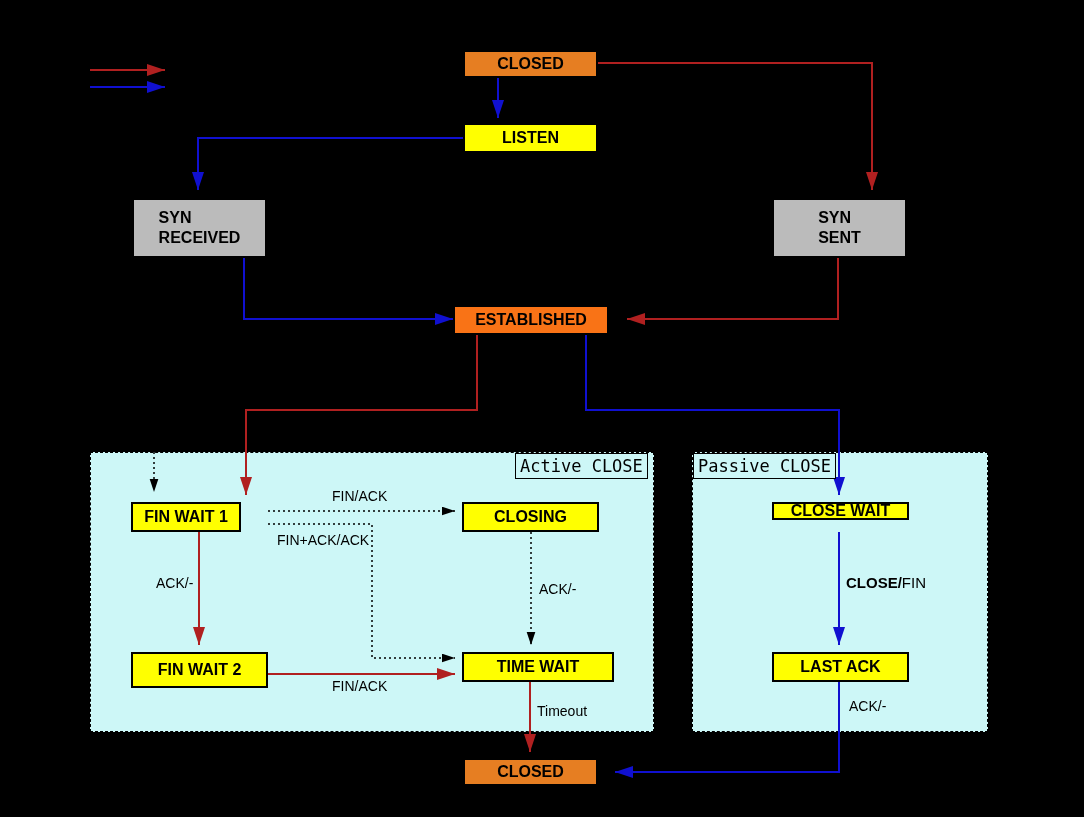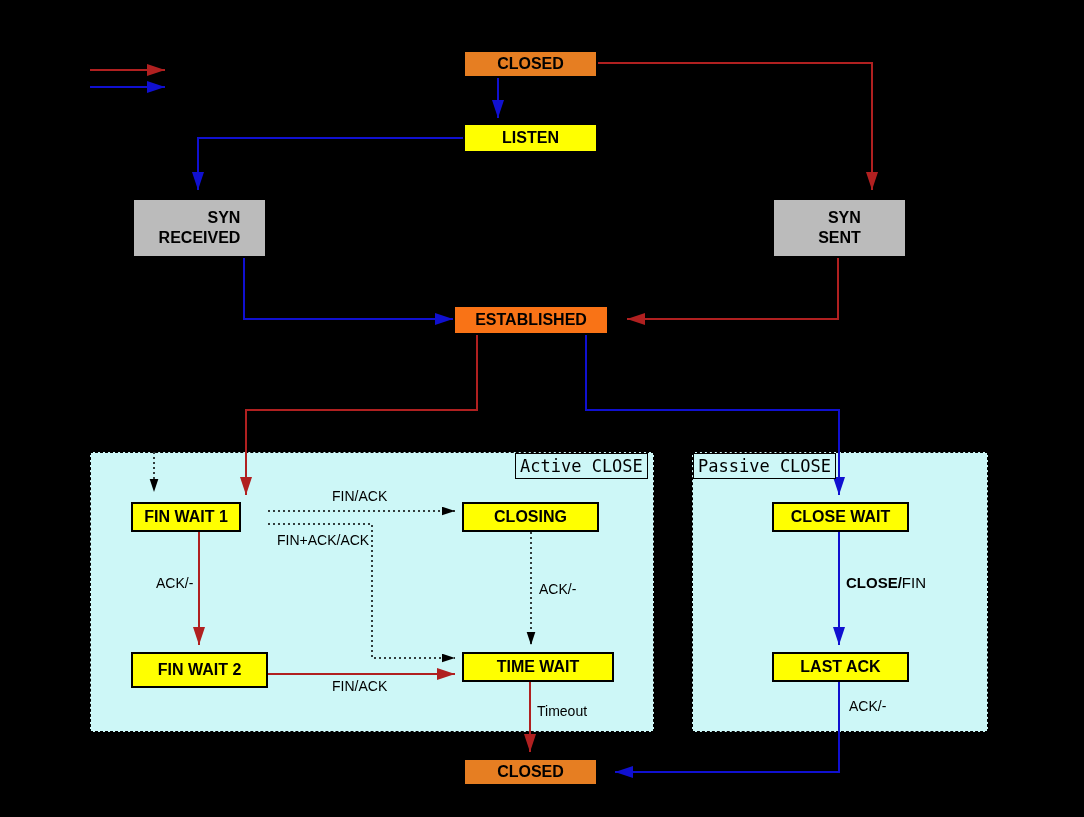--- a/index.html
+++ b/index.html
@@ -1,17 +1,17 @@
 <!DOCTYPE html>
 <html><head>
 <meta charset="utf-8">
 <style>
   html,body{margin:0;padding:0;background:#000;font-family:Arial,Helvetica,sans-serif}
   .stage{position:relative;width:1084px;height:817px;background:#000}
-  .box{position:absolute;display:flex;align-items:center;justify-content:center;font-weight:bold;font-size:16px;border:2px solid #000;box-sizing:border-box;text-align:right;line-height:1.25}
+  .box{position:absolute;display:flex;align-items:center;justify-content:center;font-weight:bold;font-size:16px;border:2px solid #000;box-sizing:border-box;text-align:left;line-height:1.25}
   .orange{background:#e67e22;color:#000}
   .yellow{background:#ffff00;color:#000}
   .grey{background:#bbb;color:#000}
   .green{background:#f97316;color:#000}
   .region{position:absolute;background:#cdf7f7;border:1.5px dashed #000;box-sizing:border-box}
   .region-label{position:absolute;background:#cdf7f7;border:1px solid #000;font-family:monospace;font-size:17px;padding:2px 4px;box-sizing:border-box}
   .lbl{position:absolute;font-size:14px;color:#000;white-space:nowrap}
   svg{position:absolute;top:0;left:0}
 </style>
 </head>
@@ -76,21 +76,21 @@
 <div class="box orange" style="left:463px;top:50px;width:135px;height:28px">CLOSED</div>
 <div class="box yellow" style="left:463px;top:123px;width:135px;height:30px">LISTEN</div>
 <div class="box grey" style="left:132px;top:198px;width:135px;height:60px;white-space:pre">SYN
 RECEIVED</div>
 <div class="box grey" style="left:772px;top:198px;width:135px;height:60px;white-space:pre">SYN
 SENT</div>
 <div class="box green" style="left:453px;top:305px;width:156px;height:30px">ESTABLISHED</div>
 
 <div class="box yellow" style="left:131px;top:502px;width:110px;height:30px">FIN WAIT 1</div>
 <div class="box yellow" style="left:462px;top:502px;width:137px;height:30px">CLOSING</div>
-<div class="box yellow" style="left:772px;top:502px;width:137px;height:30px">CLOSE WAIT</div>
+<div class="box yellow" style="left:772px;top:502px;width:137px;height:18px">CLOSE WAIT</div>
 <div class="box yellow" style="left:131px;top:652px;width:137px;height:36px">FIN WAIT 2</div>
 <div class="box yellow" style="left:462px;top:652px;width:152px;height:30px">TIME WAIT</div>
 <div class="box yellow" style="left:772px;top:652px;width:137px;height:30px">LAST ACK</div>
 
 <div class="box orange" style="left:463px;top:758px;width:135px;height:28px">CLOSED</div>
 
 <div class="lbl" style="left:332px;top:488px">FIN/ACK</div>
 <div class="lbl" style="left:277px;top:532px">FIN+ACK/ACK</div>
 <div class="lbl" style="left:156px;top:575px">ACK/-</div>
 <div class="lbl" style="left:539px;top:581px">ACK/-</div>

